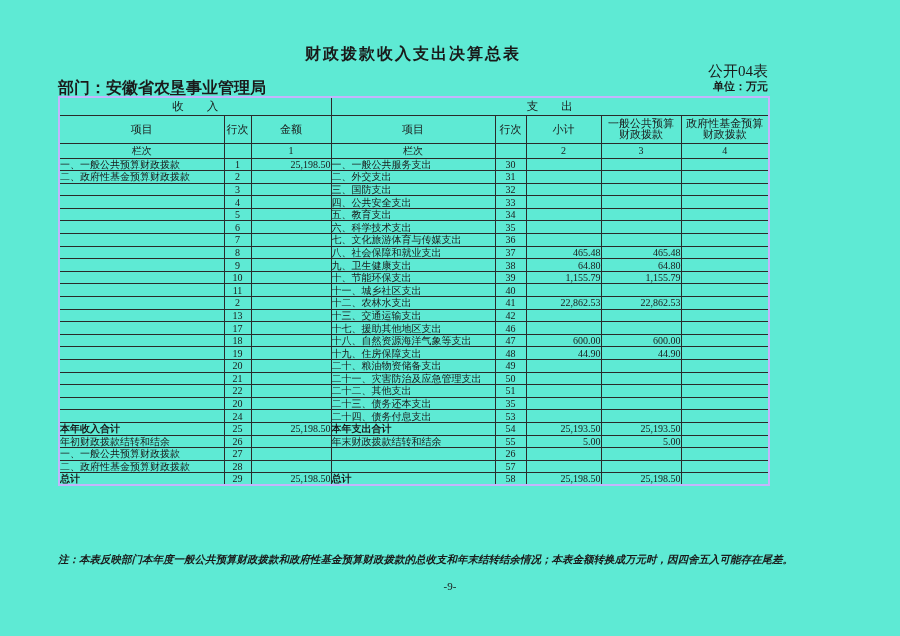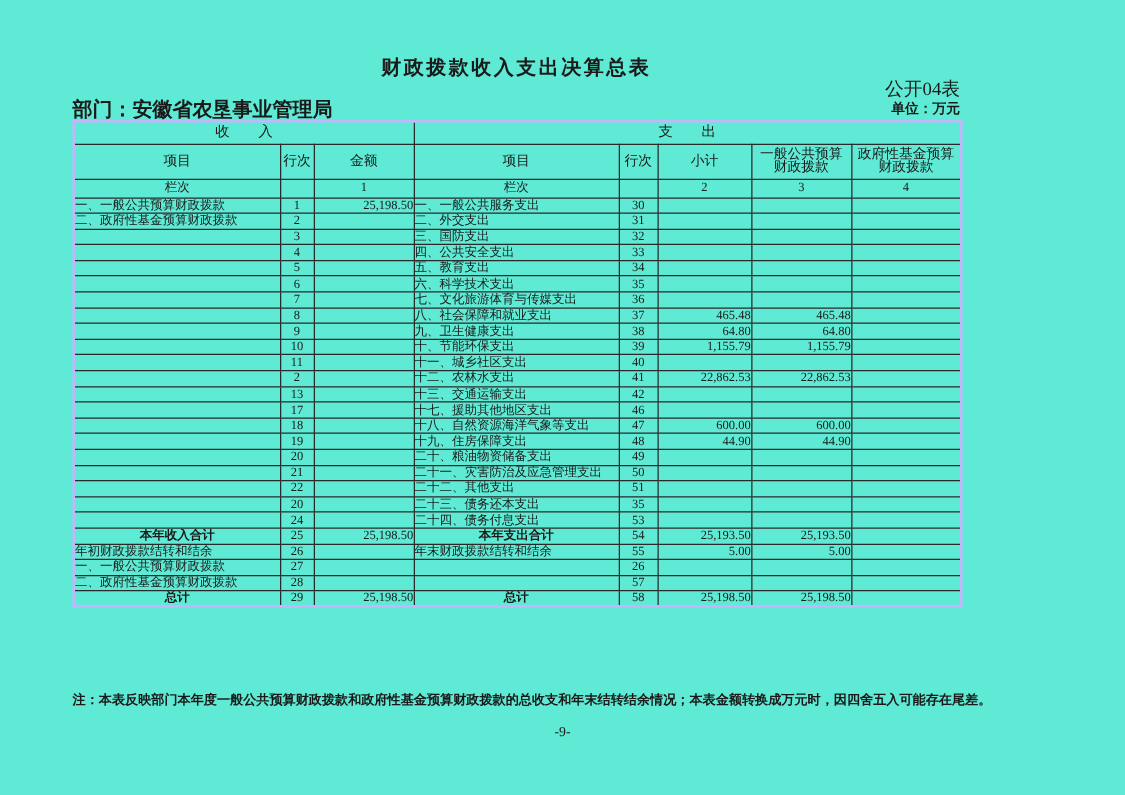--- a/index.html
+++ b/index.html
@@ -62,26 +62,27 @@
     font-weight: normal;
     font-size: 11px;
     text-align: center;
     padding: 0 2px;
   }
   tr.lanci td { height: 15px; text-align: center; }
   tbody.rows td { height: 12.6px; }
   td.item  { text-align: left; padding-left: 3px; white-space: nowrap; }
   td.amt   { text-align: right; padding-right: 3px; }
   td.cnum  { text-align: center; }
-  td.bold-center { text-align: center; font-weight: bold; padding-left: 0; }
+  td.bold-center { text-align: left; font-weight: bold; padding-left: 0; }
   .note {
     position: absolute;
     top: 553px; left: 58px; width: 780px;
     font-size: 10.5px; font-weight: bold;
     white-space: nowrap;
+    font-style: italic;
   }
   .pagenum {
     position: absolute;
     top: 580px; left: 0; width: 900px;
     text-align: center;
     font-size: 11px;
   }
 </style>
 </head>
 <body>

